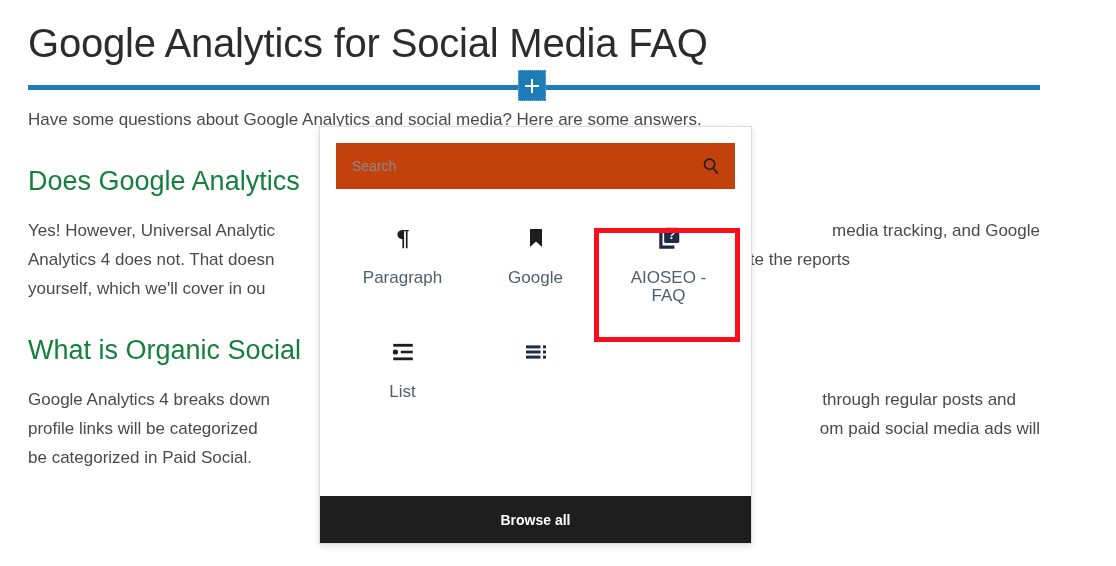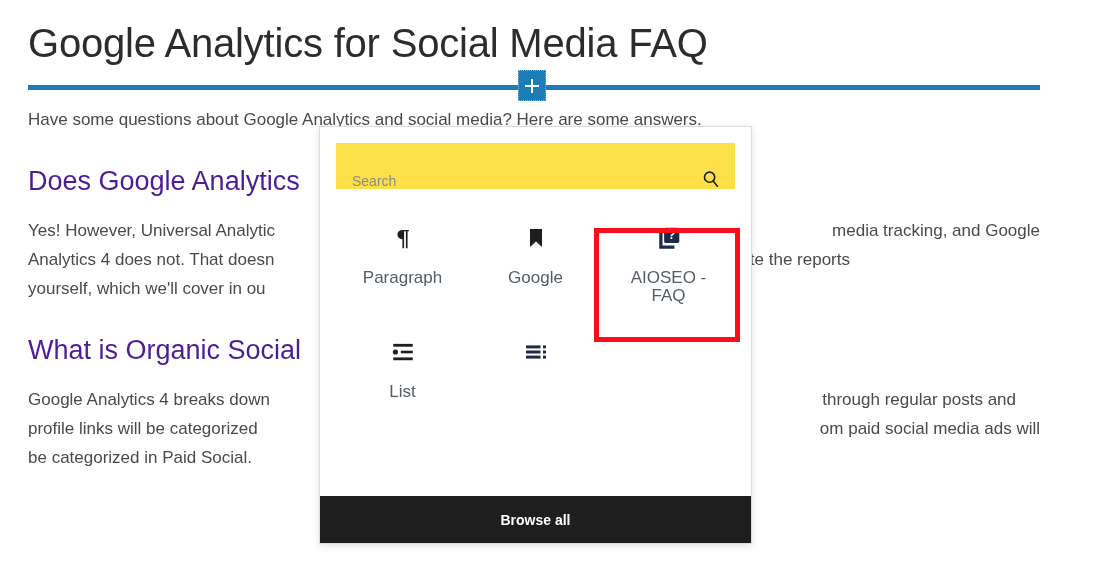--- a/index.html
+++ b/index.html
@@ -91,21 +91,21 @@
     line-height: 28px;
     color: #4a4a4a;
     margin: 14px 0 0 0;
     white-space: nowrap;
   }
 
   .section-heading {
     font-size: 27px;
     line-height: 34px;
     font-weight: 400;
-    color: #4c1d95;
+    color: #15803d;
     margin: 30px 0 0 0;
     white-space: nowrap;
   }
 
   .section-para {
     font-size: 17px;
     line-height: 29px;
     color: #4a4a4a;
     margin: 18px 0 0 0;
     max-width: 1012px;
@@ -128,23 +128,23 @@
 
   .inserter-body {
     flex: 1 1 auto;
     padding: 16px 16px 0 16px;
     box-sizing: border-box;
   }
 
   .search-field {
     position: relative;
     height: 46px;
-    background: #fde047;
-    display: flex;
-    align-items: flex-end;
+    background: #c2410c;
+    display: flex;
+    align-items: center;
     padding: 0 14px 0 16px;
     box-sizing: border-box;
   }
   .search-field input {
     flex: 1 1 auto;
     border: 0;
     outline: none;
     background: transparent;
     font-family: "Liberation Sans", sans-serif;
     font-size: 14px;

